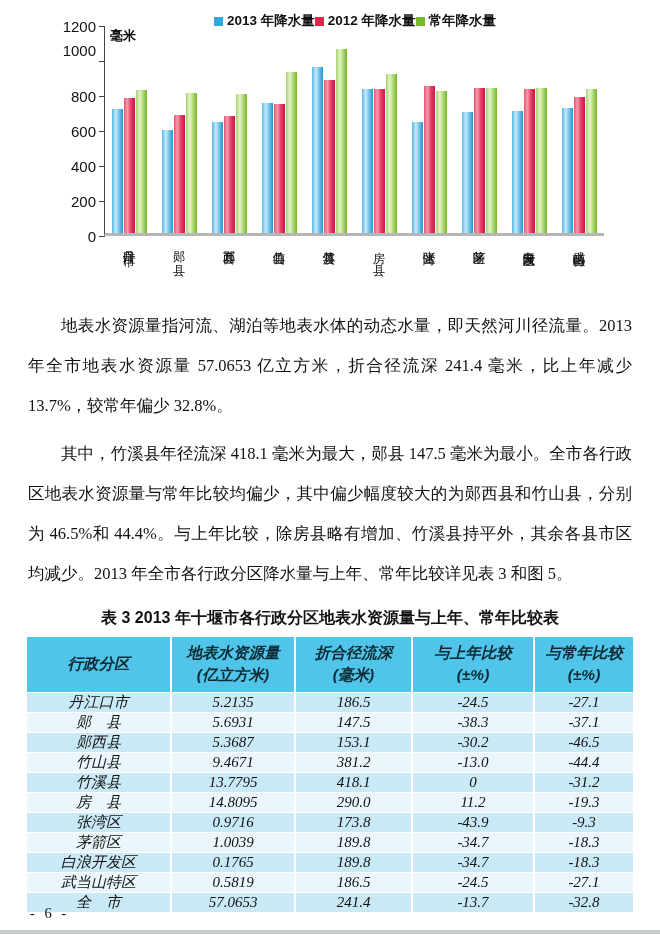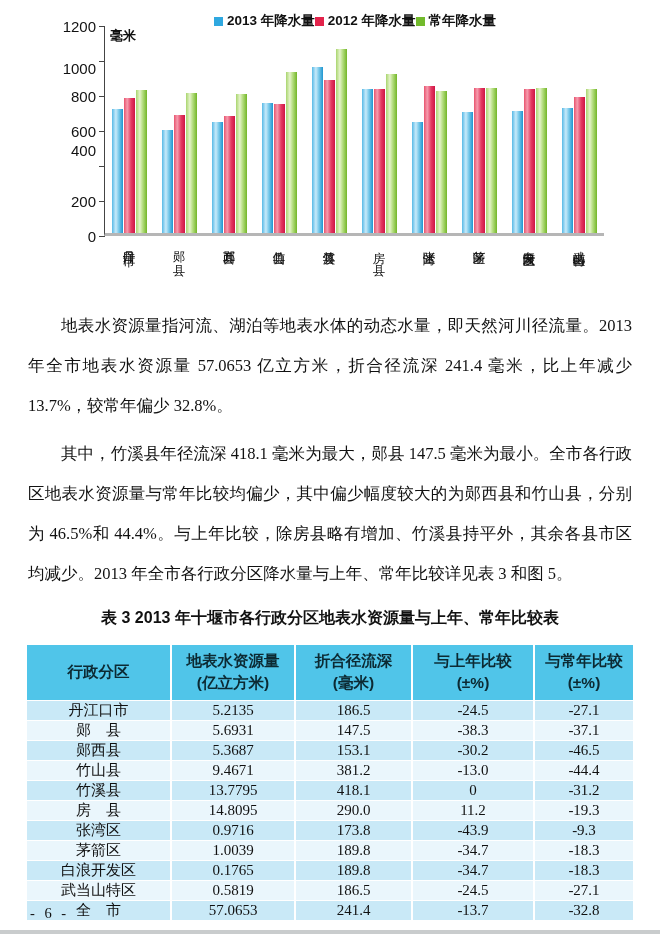--- a/index.html
+++ b/index.html
@@ -39,22 +39,22 @@
   .chart-caption { text-align:center; margin:10px 0 0 20px; font-size:17px;
     font-weight:bold; color:#111; }
   
   .section-heading { margin:22px 28px 0; font-size:18px; font-weight:bold;
     font-family:"Liberation Sans","DejaVu Sans",sans-serif; }
   .para { margin:8px 28px 0; font-size:16.5px; line-height:40px;
     text-indent:2em; text-align:justify; }
   
   .table-title { margin-top:14px; text-align:center; font-size:16px; font-weight:bold;
     font-family:"Liberation Sans","DejaVu Sans",sans-serif; }
-  table.data { width:606px; margin:16px auto 0; border-collapse:collapse;
-    table-layout:fixed; }
+  table.data { width:606px; margin:8px auto 0; border-collapse:collapse;
+    table-layout:fixed;font-style:italic; }
   table.data th {
     background:#50c5e9; font-size:15.5px; font-weight:bold; padding:5px 2px;
     line-height:1.45; text-align:center; color:#0c2a33;
     font-family:"Liberation Sans","DejaVu Sans",sans-serif;
     border-right:2px solid #fff; }
   table.data th:last-child, table.data td:last-child { border-right:none; }
   table.data td {
     font-size:15px; height:20px; padding:0 2px; text-align:center;
     border-right:2px solid #fff; border-top:1px solid #fff;
     font-family:"Liberation Serif","DejaVu Serif",serif; }
@@ -83,24 +83,24 @@
         </div>
         <div class="legend-item">
           <span class="legend-swatch" style="background: rgb(114, 186, 44);"></span>
           <span>常年降水量</span>
         </div>
       </div>
     <div class="plot-row">
       <div class="y-axis">
           <div class="y-tick-label" style="top: 210px;">0</div>
           <div class="y-tick-label" style="top: 175px;">200</div>
-          <div class="y-tick-label" style="top: 124px;">400</div>
+          <div class="y-tick-label" style="top: 140px;">400</div>
           <div class="y-tick-label" style="top: 105px;">600</div>
           <div class="y-tick-label" style="top: 70px;">800</div>
-          <div class="y-tick-label" style="top: 42px;">1000</div>
+          <div class="y-tick-label" style="top: 24px;">1000</div>
           <div class="y-tick-label" style="top: 0px;">1200</div>
         </div>
       <div class="plot">
         <div class="unit-label">毫米</div>
       <div class="tick-mark" style="top: 209.5px;"></div>
           <div class="tick-mark" style="top: 174.5px;"></div>
           <div class="tick-mark" style="top: 139.5px;"></div>
           <div class="tick-mark" style="top: 104.5px;"></div>
           <div class="tick-mark" style="top: 69.5px;"></div>
           <div class="tick-mark" style="top: 34.5px;"></div>

